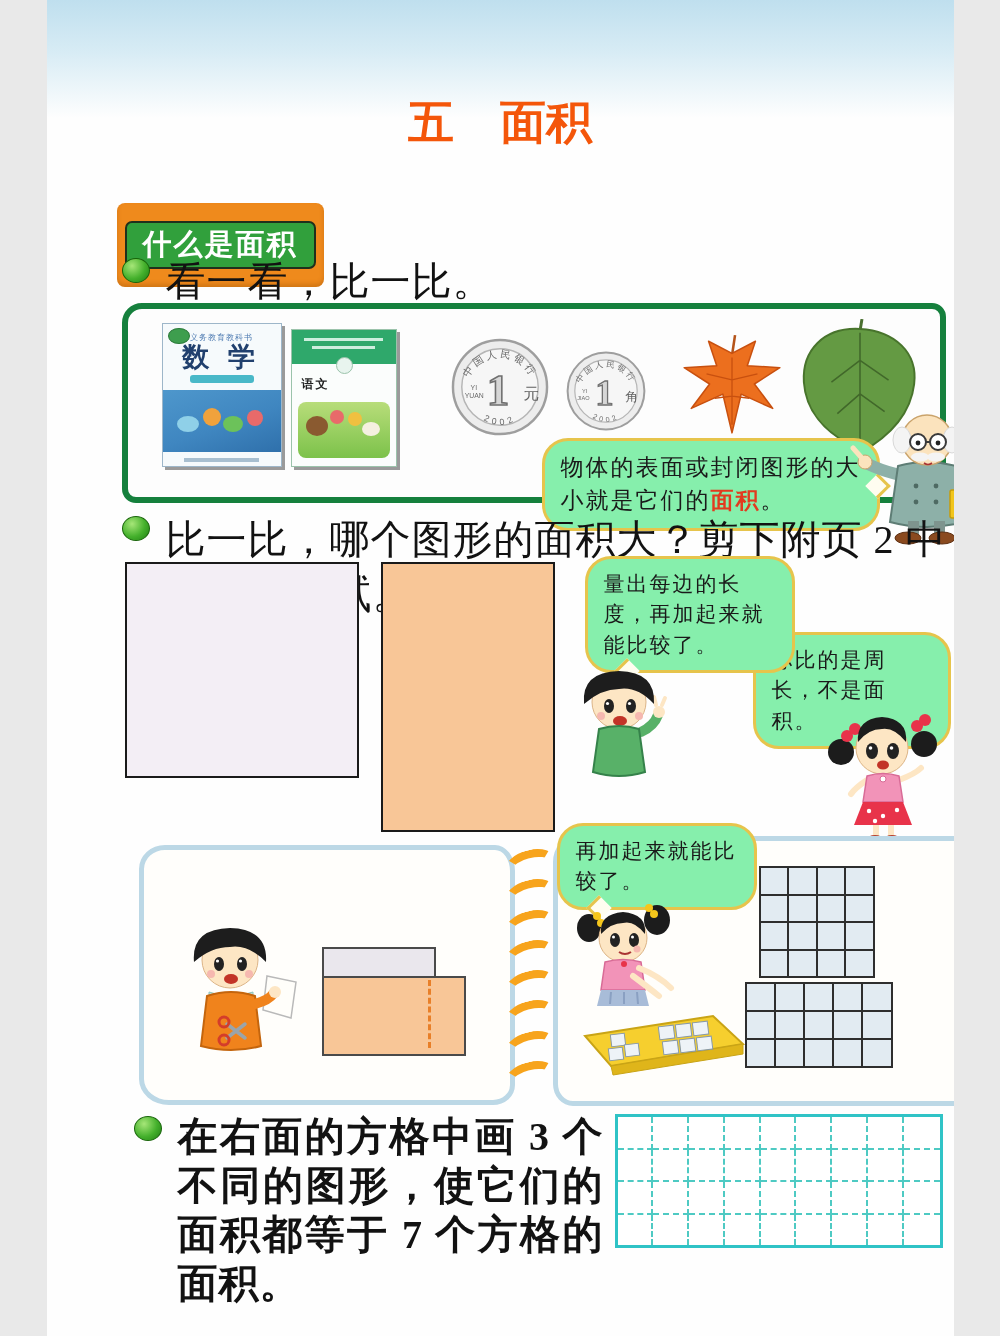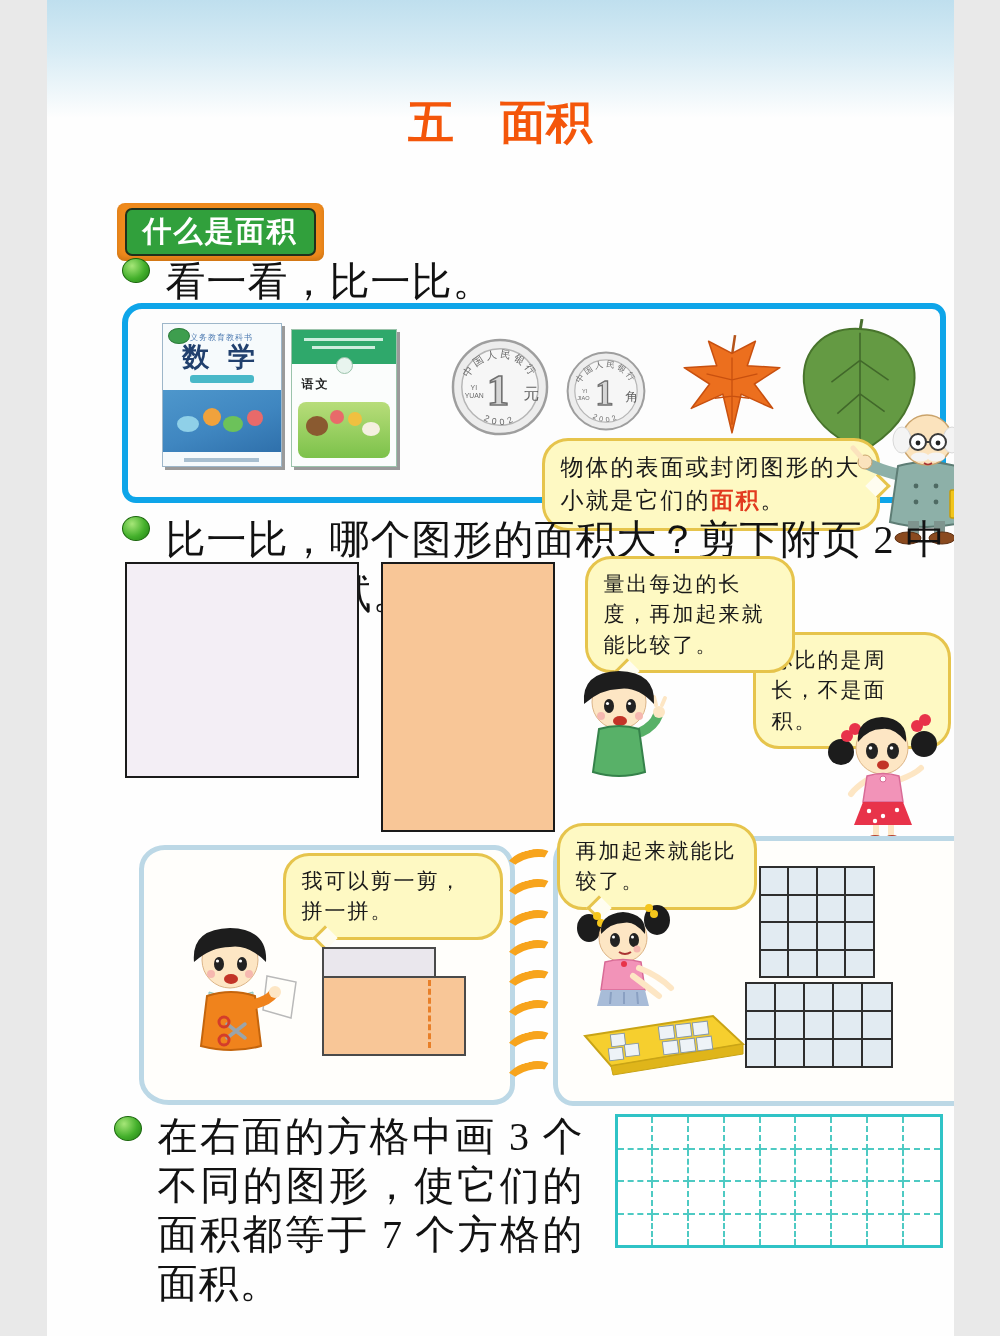--- a/index.html
+++ b/index.html
@@ -5,34 +5,34 @@
   html,body{margin:0;padding:0;background:#e9e9e9;}
   .page{position:relative;width:907px;height:1336px;margin:0 auto;background:#fefefe;
         font-family:"Liberation Serif",serif;overflow:hidden;}
   .sky{position:absolute;left:0;top:0;width:100%;height:118px;
        background:linear-gradient(180deg,#bfdfee 0%,#d8ecf5 45%,rgba(255,255,255,0) 100%);}
 
   
   .title{position:absolute;left:0;top:92px;width:100%;text-align:center;
          font-family:"Liberation Sans",sans-serif;font-weight:bold;font-size:46px;color:#f4560a;}
   .badge{position:absolute;left:70px;top:203px;background:#ef8a1c;border-radius:8px;
-         padding:5px 8px;box-shadow:inset 0 -3px 4px rgba(120,60,0,.25);}
+         padding:18px 8px;box-shadow:inset 0 -3px 4px rgba(120,60,0,.25);}
   .badge-inner{background:#31a03c;border:2.5px solid #20301c;border-radius:7px;color:#fff;
          font-family:"Liberation Sans",sans-serif;font-weight:bold;font-size:29px;
          padding:2px 16px;letter-spacing:2px;}
 
   .bullet-row{position:absolute;display:flex;align-items:flex-start;}
   .dot{width:26px;height:23px;border-radius:50%;flex:0 0 auto;margin-top:4px;
        background:radial-gradient(circle at 35% 30%,#a6e678,#44b02c 55%,#1f7d12);
        border:1px solid #176409;}
   .prompt{margin-left:16px;font-size:40px;color:#121212;letter-spacing:1px;}
 
   
   .panel1{position:absolute;left:75px;top:303px;width:812px;height:188px;background:#fdfdfd;
-          border:6px solid #0ea5e9;border-radius:20px 14px 18px 14px;}
+          border:6px solid #15803d;border-radius:20px 14px 18px 14px;}
   .book{position:absolute;box-shadow:3px 3px 0 #9a9a9a;}
   .book-math{left:34px;top:14px;width:118px;height:142px;background:#f6fafc;border:1px solid #9db6c9;}
   .math-top{height:56px;position:relative;text-align:center;}
   .math-logo{position:absolute;left:5px;top:4px;width:20px;height:14px;border-radius:50%;
              background:#3e9e4e;border:1px solid #2a7a38;}
   .math-series{font-size:8px;color:#4a78b0;padding-top:8px;letter-spacing:1px;}
   .math-title{font-size:27px;font-weight:bold;color:#21406e;letter-spacing:6px;line-height:1.1;}
   .math-band{margin:2px auto 0;width:64px;height:8px;background:#49b8c8;border-radius:3px;}
   .math-art{position:absolute;left:0;bottom:14px;width:100%;height:62px;
             background:linear-gradient(160deg,#4e97cc 0%,#3f86c0 55%,#2f70ab 100%);}
@@ -46,21 +46,21 @@
            background:#e8f4ee;border:1px solid #9bc3ab;}
   .cn-title{margin:12px 0 0 10px;font-size:12px;font-weight:bold;color:#222;letter-spacing:2px;}
   .cn-art{position:absolute;left:6px;bottom:8px;width:92px;height:56px;border-radius:8px;
           background:linear-gradient(180deg,#b8dd7a,#7cc24a);}
   .cn-art i{position:absolute;border-radius:50%;}
 
   .coin{position:absolute;}
   .leaf{position:absolute;}
 
   
-  .bubble{position:absolute;background:#fef9c3;border:3px solid #e6c44c;border-radius:26px;
+  .bubble{position:absolute;background:#86efac;border:3px solid #e6c44c;border-radius:26px;
           padding:10px 16px;font-size:21px;line-height:1.45;color:#1a1a1a;letter-spacing:2px;}
   .bubble:after{content:"";position:absolute;width:15px;height:15px;background:#fffdf0;transform:rotate(45deg);}
   .bb-prof:after{right:-10px;top:42%;border-top:3px solid #e6c44c;border-right:3px solid #e6c44c;}
   .bb-down-l:after{bottom:-10px;left:30px;border-bottom:3px solid #e6c44c;border-left:3px solid #e6c44c;}
   .bb-down-r:after{bottom:-10px;right:44px;border-bottom:3px solid #e6c44c;border-right:3px solid #e6c44c;}
   .red{color:#e23b1f;font-weight:bold;}
 
   
   .shapeL{position:absolute;left:78px;top:562px;width:230px;height:212px;background:#f3eef5;border:2.5px solid #1a1a1a;}
   .shapeR{position:absolute;left:334px;top:562px;width:170px;height:266px;background:#f8c697;border:2.5px solid #1a1a1a;}
@@ -291,23 +291,20 @@
     <span class="ring"></span>
     <span class="ring"></span>
     <span class="ring"></span>
     <span class="ring"></span>
     <span class="ring"></span>
     <span class="ring"></span>
     <span class="ring"></span>
     <span class="ring"></span>
   </div>
 
-  <div class="bubble bb-down-l" style="left:236px;top:853px;width:182px;">
-    <span>我可以剪一剪，拼一拼。</span>
-  </div>
 
   <svg class="figure" style="left:128px;top:916px;" width="125" height="150" viewBox="0 0 125 150">
     <polygon points="92,60 121,66 116,102 88,94" fill="#fffefa" stroke="#b9b9b9" stroke-width="1.5"></polygon>
     <circle cx="55" cy="44" r="28" fill="#fde6c4" stroke="#dcb486"></circle>
     <path d="M19,46 Q16,13 55,12 Q93,13 91,46 Q73,28 55,31 Q36,31 19,46 Z" fill="#1d1d1d"></path>
     <ellipse cx="44" cy="48" rx="5" ry="7" fill="#222"></ellipse>
       <circle cx="42.5" cy="45" r="1.6" fill="#fff"></circle>
     <ellipse cx="67" cy="48" rx="5" ry="7" fill="#222"></ellipse>
       <circle cx="65.5" cy="45" r="1.6" fill="#fff"></circle>
     <circle cx="36" cy="58" r="4" fill="#f6b8b0"></circle>
@@ -396,21 +393,21 @@
       <div class="cell"></div>
       <div class="cell"></div>
       <div class="cell"></div>
       <div class="cell"></div>
       <div class="cell"></div>
       <div class="cell"></div>
       <div class="cell"></div>
       <div class="cell"></div>
     </div>
 
-  <div class="bullet-row" style="left:67px;top:1112px;width:470px;">
+  <div class="bullet-row" style="left:87px;top:1112px;width:470px;font-weight:bold;">
     <span class="dot"></span>
     <span class="prompt" style="line-height:49px;text-align:justify;">在右面的方格中画 3 个不同的图形，使它们的面积都等于 7 个方格的面积。</span>
   </div>
 
   <div class="grid practice" style="grid-template-columns: repeat(9, 1fr);">
       <div class="cell"></div>
       <div class="cell"></div>
       <div class="cell"></div>
       <div class="cell"></div>
       <div class="cell"></div>

